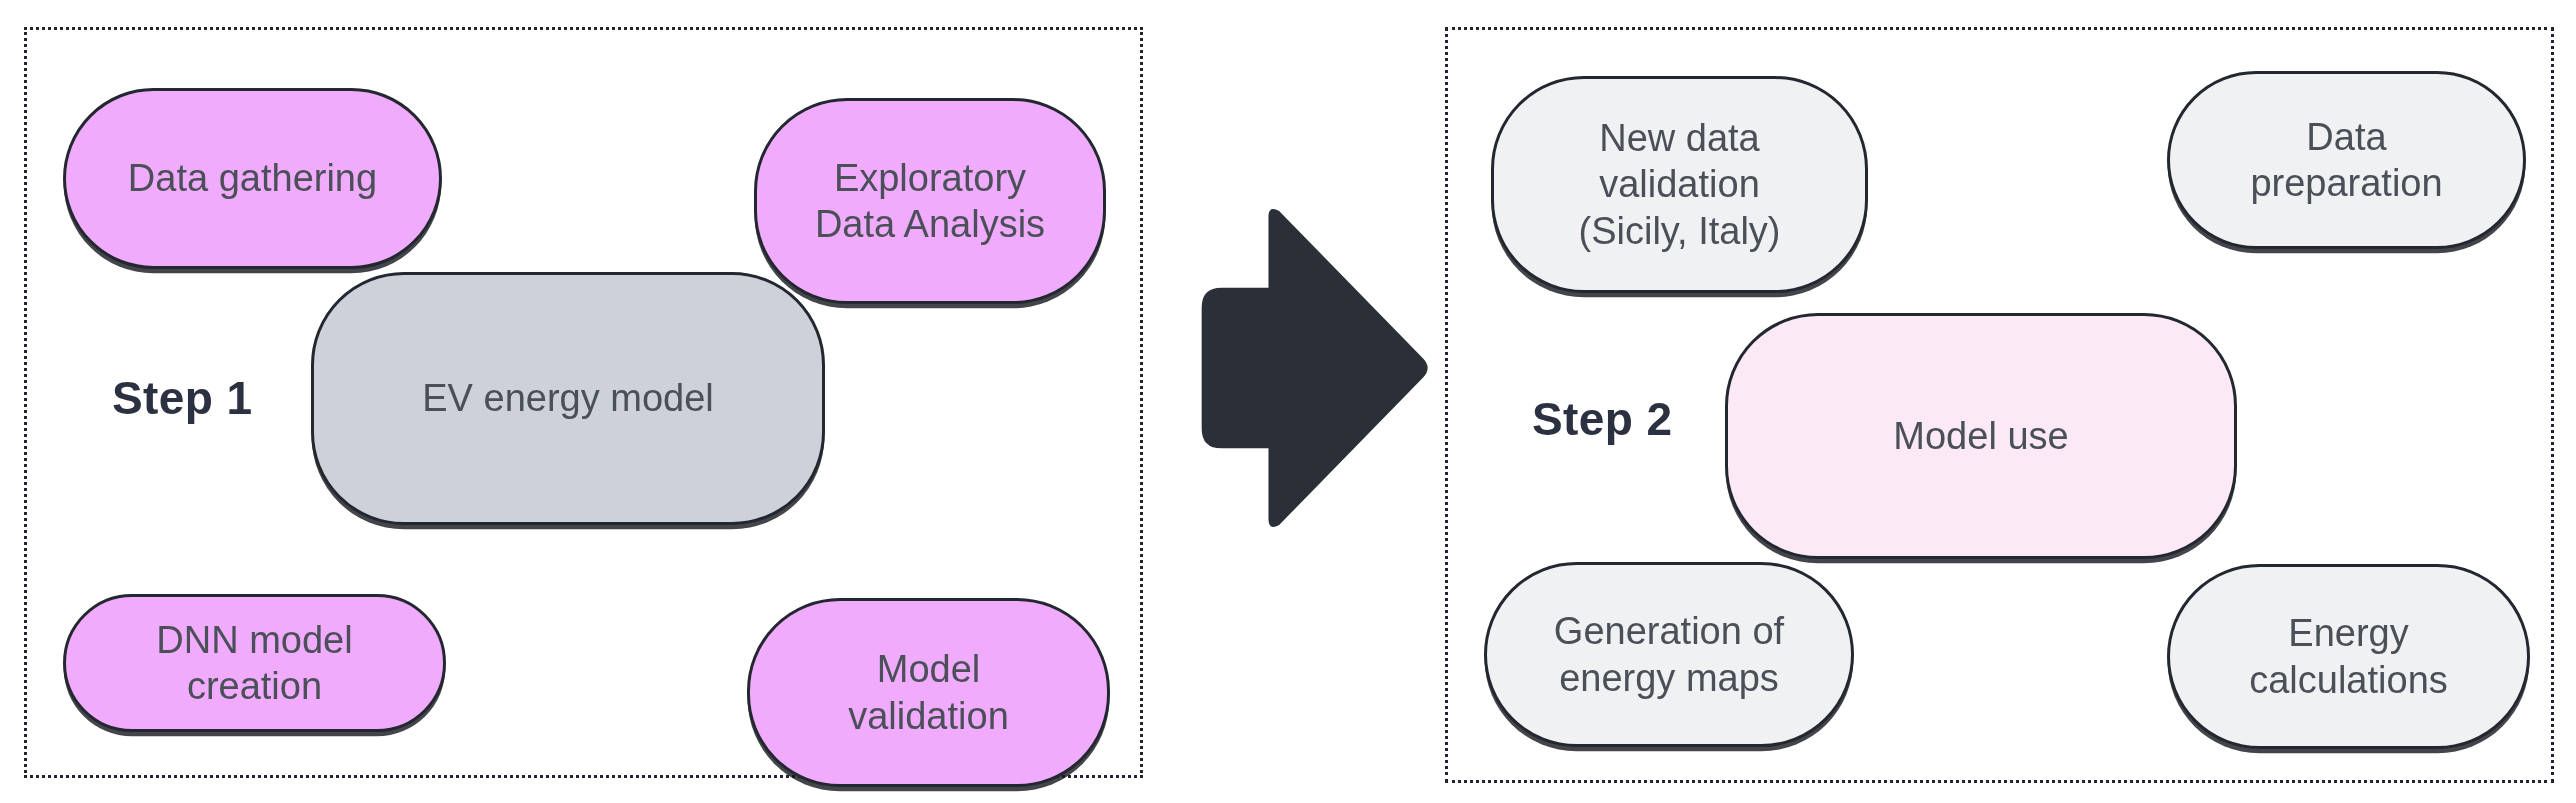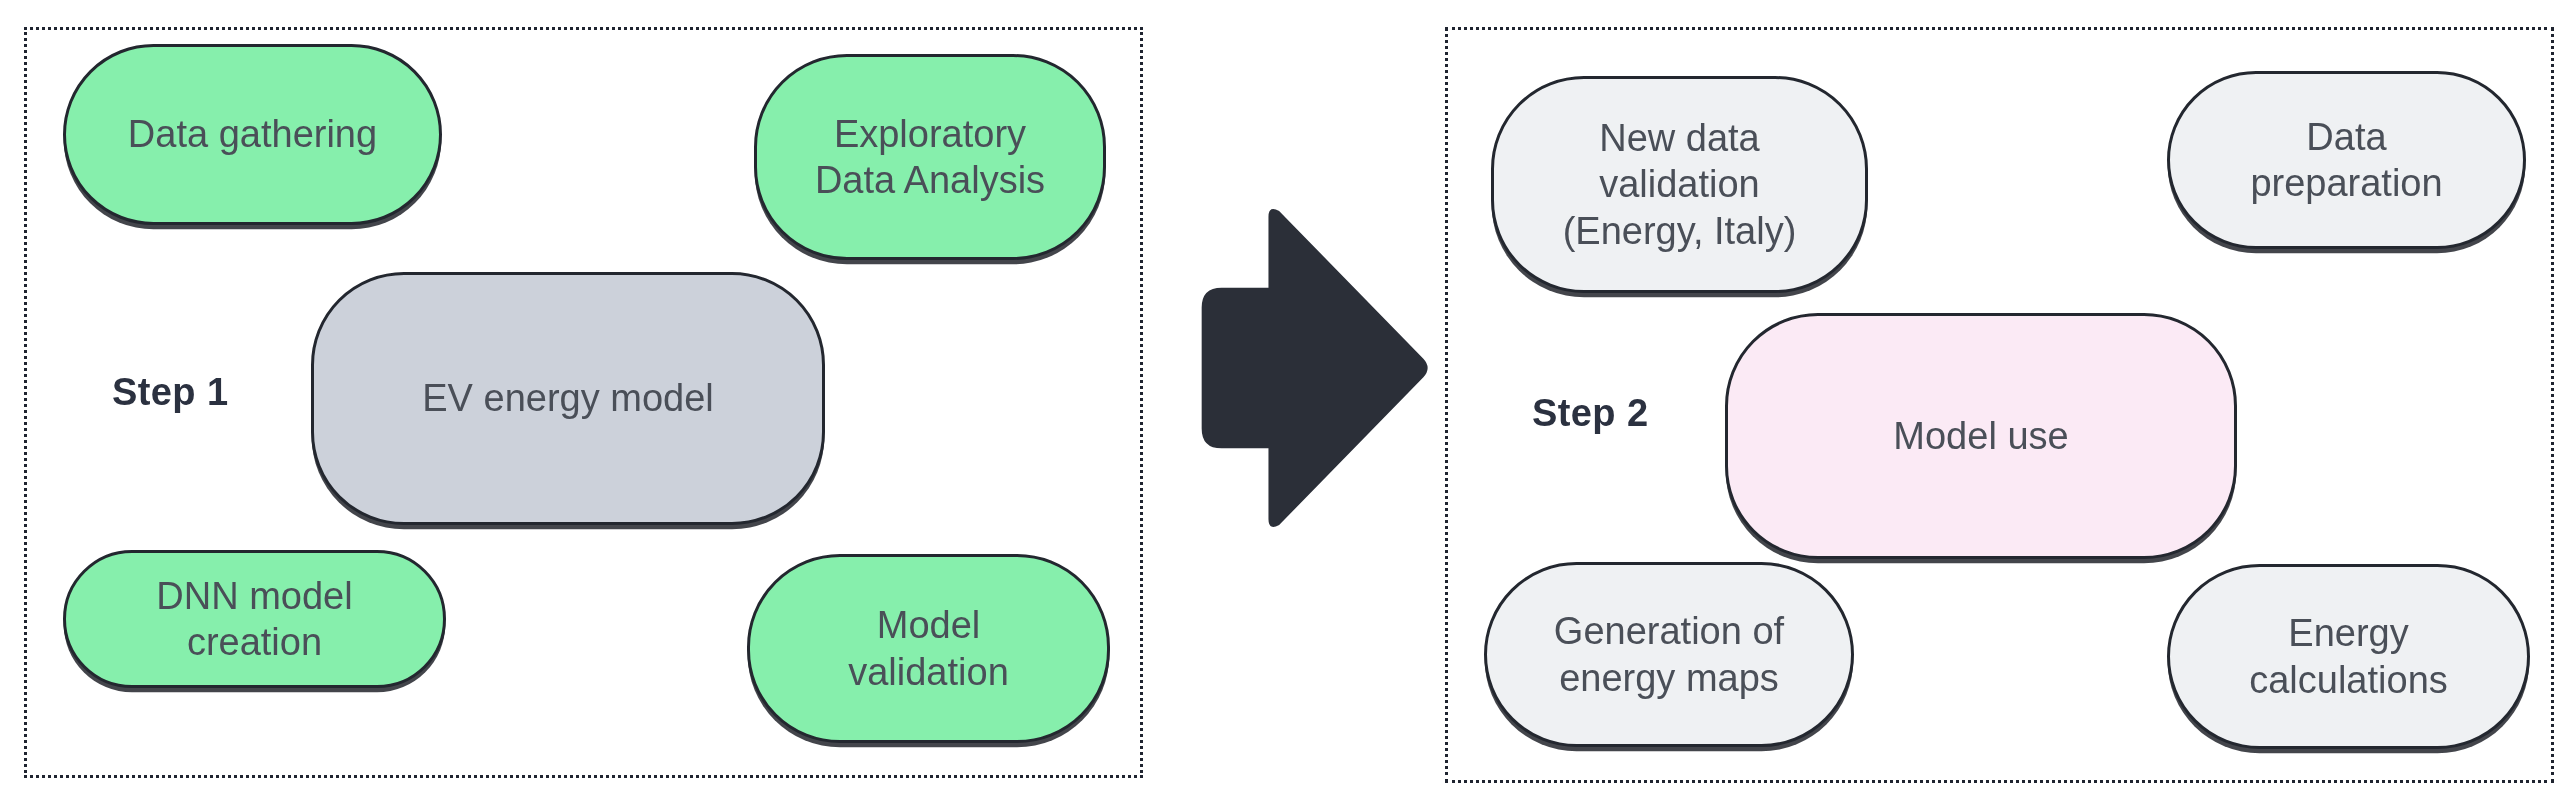--- a/index.html
+++ b/index.html
@@ -38,21 +38,21 @@
     left: 1445px;
     top: 27px;
     width: 1109px;
     height: 756px;
   }
 
   
   .step-label {
     position: absolute;
     font-weight: bold;
-    font-size: 38px;
+    font-size: 46px;
     color: #2b3140;
     letter-spacing: 0.4px;
     white-space: nowrap;
   }
   #step1-label { left: 112px; top: 371px; }
   #step2-label { left: 1532px; top: 392px; }
 
   
   .node {
     position: absolute;
@@ -65,21 +65,21 @@
     border-radius: 93px;
     color: #4a4f58;
     font-size: 38px;
     line-height: 1.22;
     padding: 4.3px 10px;
     box-shadow: 0 5px 0 -0.7px rgba(20,23,30,0.80);
   }
   .node .node-label { display: block; }
 
   
-  .fill-cream { background: #86efac; }
+  .fill-cream { background: #f0abfc; margin-top: 44px; }
   .fill-grayblue { background: #ccd1da; }
   .fill-lightgray { background: #eff1f3; }
   .fill-pink { background: #fbeaf5; margin-top: 28px; }
 
   
   #node-data-gathering      { left: 63px;  top: 44px;  width: 379px; height: 181px; }
   #node-eda                 { left: 754px; top: 54px;  width: 352px; height: 206px; }
   #node-ev-energy-model     { left: 311px;  top: 272px; width: 514px; height: 253px; }
   #node-dnn-model-creation  { left: 63px;   top: 550px; width: 383px; height: 138px; }
   #node-model-validation    { left: 747px; top: 554px; width: 363px; height: 189px; align-items: center; }
@@ -158,21 +158,21 @@
   </div>
 
   <div class="step-panel" id="panel-step2"></div>
 
   <div class="step-label" id="step2-label">Step 2</div>
 
   <div class="node fill-lightgray" id="node-new-data-gathering">
     <span class="node-label">
       <span>New data</span><br>
       <span>validation</span><br>
-      <span>(Energy, Italy)</span>
+      <span>(Sicily, Italy)</span>
     </span>
   </div>
 
   <div class="node fill-lightgray" id="node-data-preparation">
     <span class="node-label">
       <span>Data</span><br>
       <span>preparation</span>
     </span>
   </div>
 

